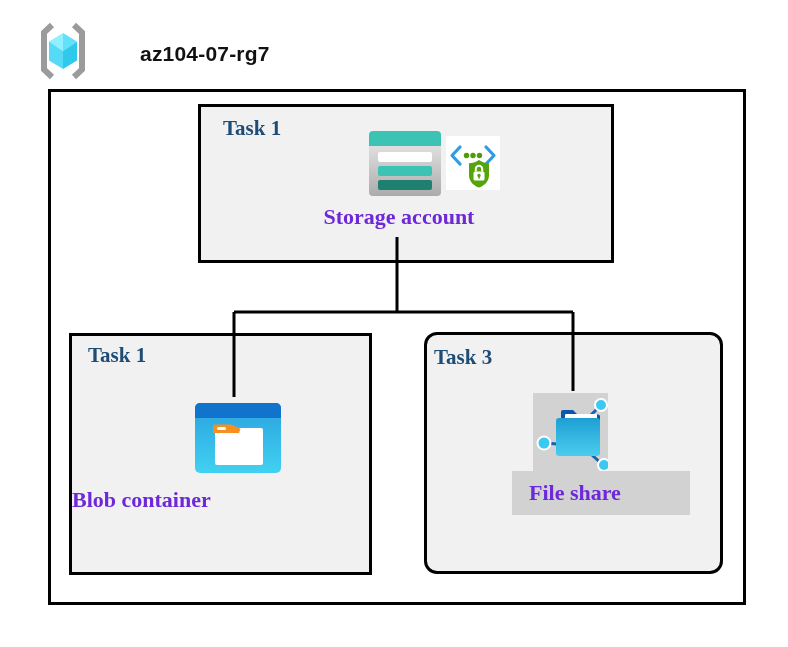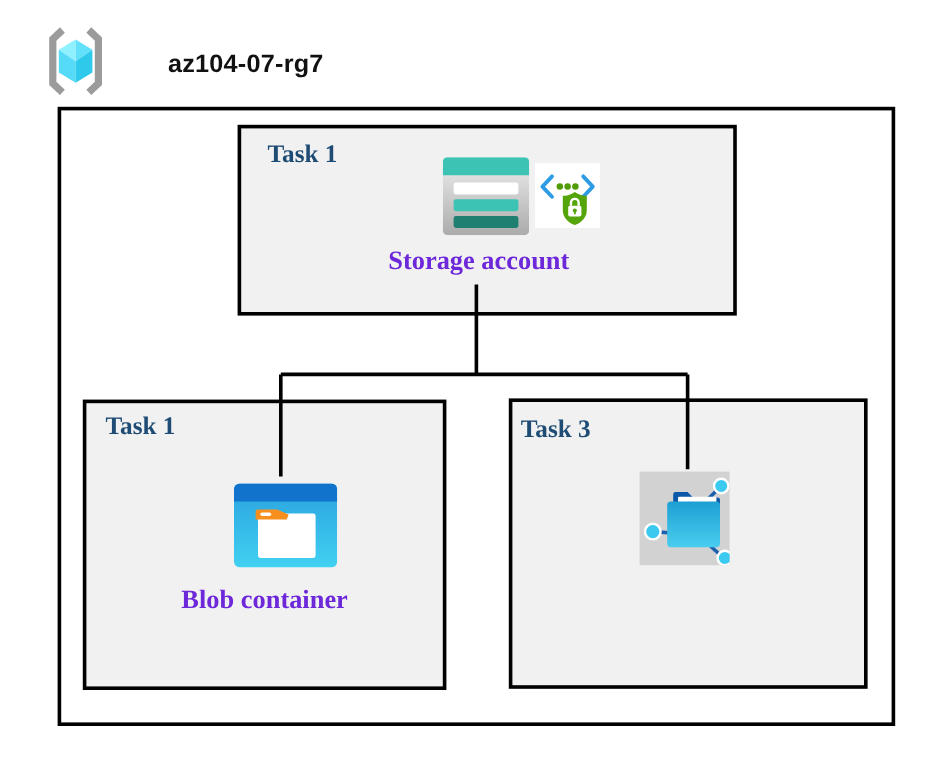--- a/index.html
+++ b/index.html
@@ -20,36 +20,36 @@
   }
   
   .outer-box {
     position:absolute; left:48px; top:89px; width:698px; height:516px;
     border:3px solid #000000; background:#ffffff;
   }
   
   .task-box { position:absolute; background:#F1F1F1; border:3px solid #000000;font-family:Liberation Serif, serif; }
   .task-box.t1 { left:198px; top:104px; width:416px; height:159px; }
   .task-box.t2 { left:69px;  top:333px; width:303px; height:242px; }
-  .task-box.t3 { left:424px; top:332px; width:299px; height:242px; }
+  .task-box.t3 { left:424px; top:332px; width:299px; height:242px;border-radius:13px; }
   .task-label { position:absolute; font-size:21px; font-weight:700; color:#1E4C74; line-height:24px; }
   .t1 .task-label { left:22px; top:9px; }
   .t2 .task-label { left:16px; top:7px; }
   .t3 .task-label { left:7px;  top:10px; }
 
   .item-label { position:absolute; font-size:22px; font-weight:700; color:#6d28d9; }
 
   
   .storage-icon { position:absolute; left:168px; top:24px; width:72px; height:65px; }
   .sas-icon     { position:absolute; left:245px; top:29px; width:54px; height:54px; background:#ffffff; }
   .t1 .item-label { left:0; top:97px; width:396px; text-align:center; }
 
   
   .blob-icon { position:absolute; left:123px; top:67px; width:86px; height:70px; }
-  .t2 .item-label { left:0; top:151px; width:100%; text-align:center; }
+  .t2 .item-label { left:0; top:151px; width:100%; text-align:left; }
 
   
   .fileshare-iconbg {
     position:absolute; left:106px; top:58px; width:75px; height:78px;
     background:#D2D2D2;
   }
   .fileshare-labelbg {
     position:absolute; left:85px; top:136px; width:178px; height:44px;
     background:#D2D2D2;
   }
@@ -145,19 +145,22 @@
         <line x1="59" y1="62" x2="70" y2="72" stroke="#1B5FAD" stroke-width="3"></line>
         <path d="M28 27 v-8 a2 2 0 0 1 2-2 h10 l4.5 4.5 H65 a2 2 0 0 1 2 2 V27 z" fill="#0B57A8"></path>
         <rect x="32" y="21" width="32" height="7" rx="1" fill="#FFFFFF"></rect>
         <rect x="23" y="25" width="44" height="38" rx="3" fill="url(#fileGrad)"></rect>
         <circle cx="68" cy="12" r="6" fill="#3BC9F0" stroke="#FFFFFF" stroke-width="2"></circle>
         <circle cx="11" cy="50" r="6.5" fill="#3BC9F0" stroke="#FFFFFF" stroke-width="2"></circle>
         <circle cx="71" cy="72" r="6" fill="#3BC9F0" stroke="#FFFFFF" stroke-width="2"></circle>
       </svg>
     </div>
 
+    <div class="fileshare-labelbg">
+      <div class="item-label">File share</div>
+    </div>
   </div>
 
   <svg class="connectors" viewBox="0 0 788 647">
     <path d="M397 237 L397 312 M234 312 L573 312 M234 312 L234 397 M573 312 L573 391" fill="none" stroke="#000000" stroke-width="3"></path>
   </svg>
 
 </div>
 
 </body></html>

